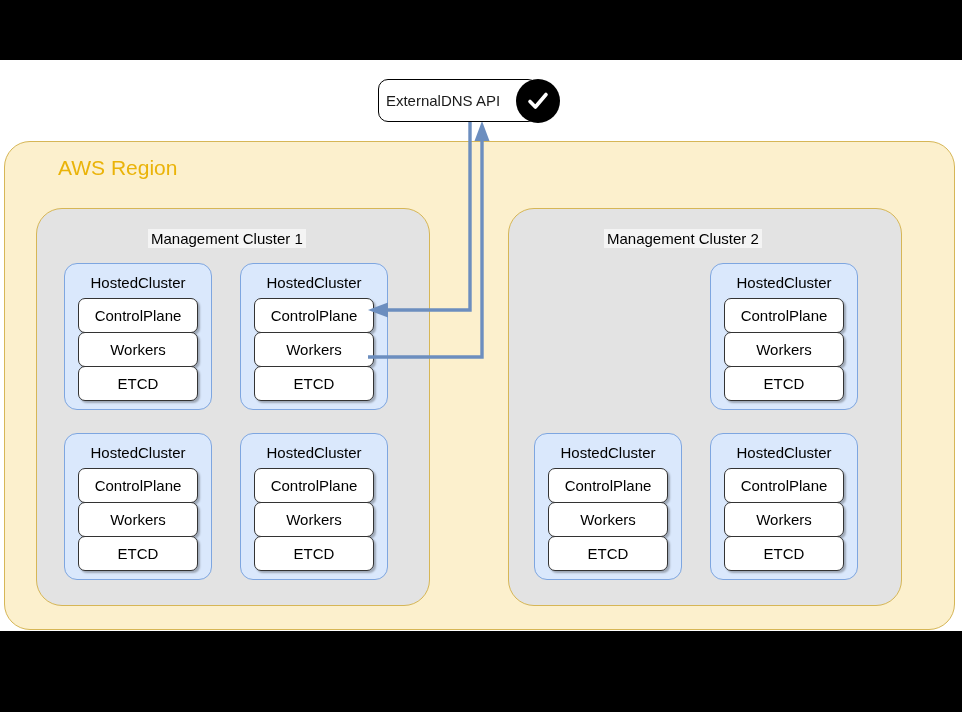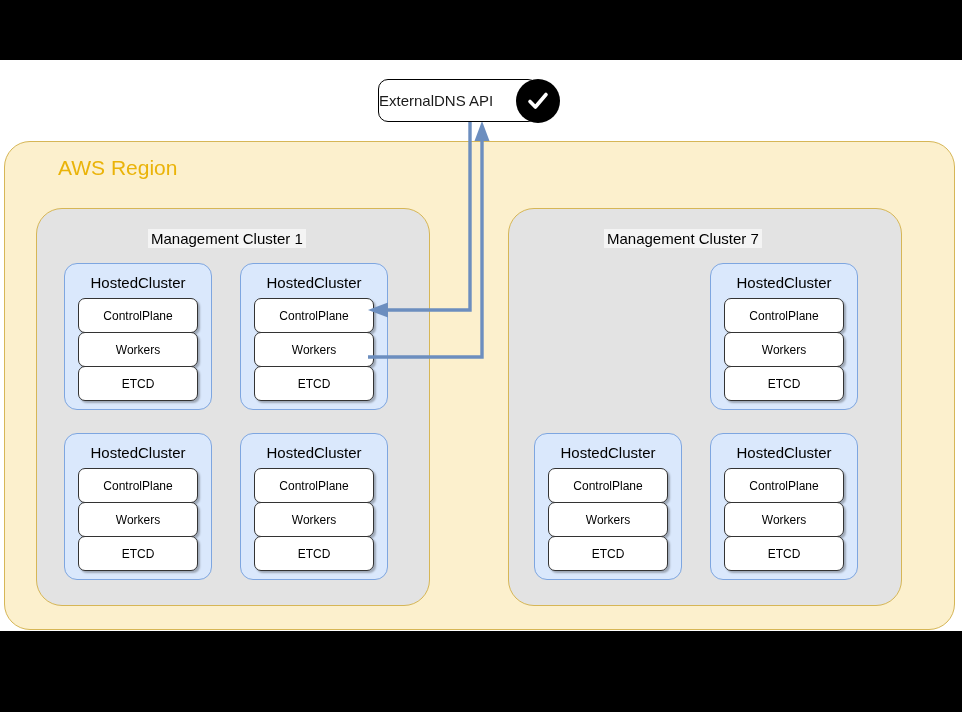--- a/index.html
+++ b/index.html
@@ -7,21 +7,21 @@
        font-family:"Liberation Sans","DejaVu Sans",sans-serif;}
 
   #canvas{position:relative;width:962px;height:712px;background:#000;}
 
   
   .stage{position:absolute;left:0;top:60px;width:962px;height:571px;background:#fff;}
 
   
   .api-box{position:absolute;left:378px;top:79px;width:160px;height:43px;
            background:#ffffff;border:1.6px solid #000;border-radius:10px;
-           display:flex;align-items:center;justify-content:flex-start;
+           display:flex;align-items:center;justify-content:center;
            font-size:15px;color:#1a1a1a;box-sizing:border-box;z-index:6;}
   .api-label{padding-right:30px;white-space:nowrap;}
   .check-badge{position:absolute;left:516px;top:79px;width:44px;height:44px;
                border-radius:50%;background:#000;z-index:7;
                display:flex;align-items:center;justify-content:center;}
   .check-badge svg{display:block;}
 
   
   .aws-region{position:absolute;left:4px;top:141px;width:951px;height:489px;
               background:#fcf0cd;border:1.4px solid #d6b656;border-radius:26px;
@@ -39,21 +39,21 @@
   .mt-2{left:604px;top:229px;}
 
   
   .hc{position:absolute;width:148px;height:147px;background:#dae8fc;
       border:1.3px solid #7ea6e0;border-radius:13px;box-sizing:border-box;}
   .hc-title{position:absolute;left:0;right:0;top:10px;text-align:center;
             font-size:15px;color:#000;}
   .hc-stack{position:absolute;left:13px;top:34px;width:120px;}
   .sub{height:35px;background:#fff;border:1.4px solid #333333;border-radius:7px;
        box-sizing:border-box;display:flex;align-items:center;justify-content:center;
-       font-size:12px;color:#000;margin-top:-1px;
+       font-size:15px;color:#000;margin-top:-1px;
        box-shadow:2px 2px 2px rgba(0,0,0,0.28);position:relative;}
   .sub:first-child{margin-top:0;}
 
   
   .hc-a{left:64px;top:263px;}
   .hc-b{left:240px;top:263px;}
   .hc-c{left:64px;top:433px;}
   .hc-d{left:240px;top:433px;}
   
   .hc-e{left:710px;top:263px;}
@@ -106,21 +106,21 @@
   <div class="hc hc-d">
     <div class="hc-title">HostedCluster</div>
     <div class="hc-stack">
       <div class="sub">ControlPlane</div>
       <div class="sub">Workers</div>
       <div class="sub">ETCD</div>
     </div>
   </div>
 
   <div class="mgmt mgmt-2"></div>
-  <div class="mgmt-title mt-2">Management Cluster 7</div>
+  <div class="mgmt-title mt-2">Management Cluster 2</div>
 
   <div class="hc hc-e">
     <div class="hc-title">HostedCluster</div>
     <div class="hc-stack">
       <div class="sub">ControlPlane</div>
       <div class="sub">Workers</div>
       <div class="sub">ETCD</div>
     </div>
   </div>
 

